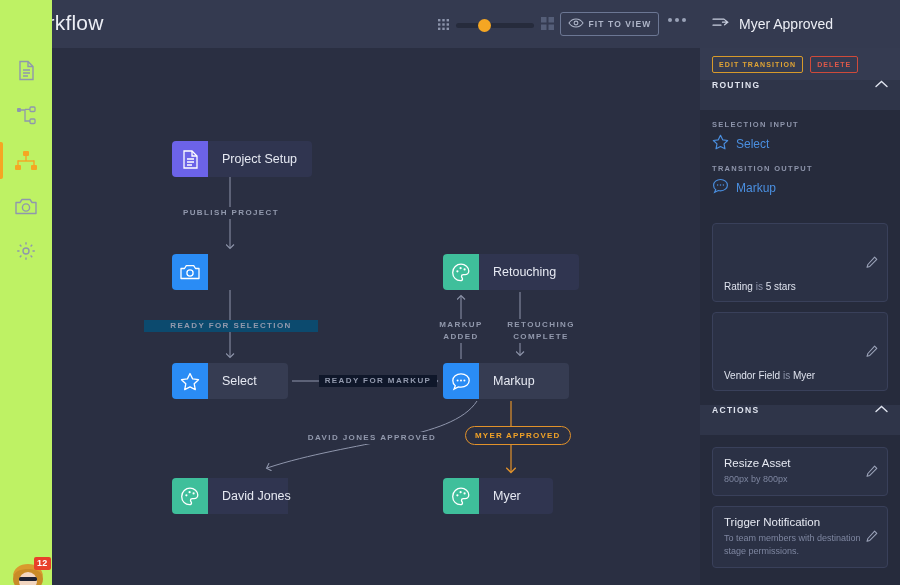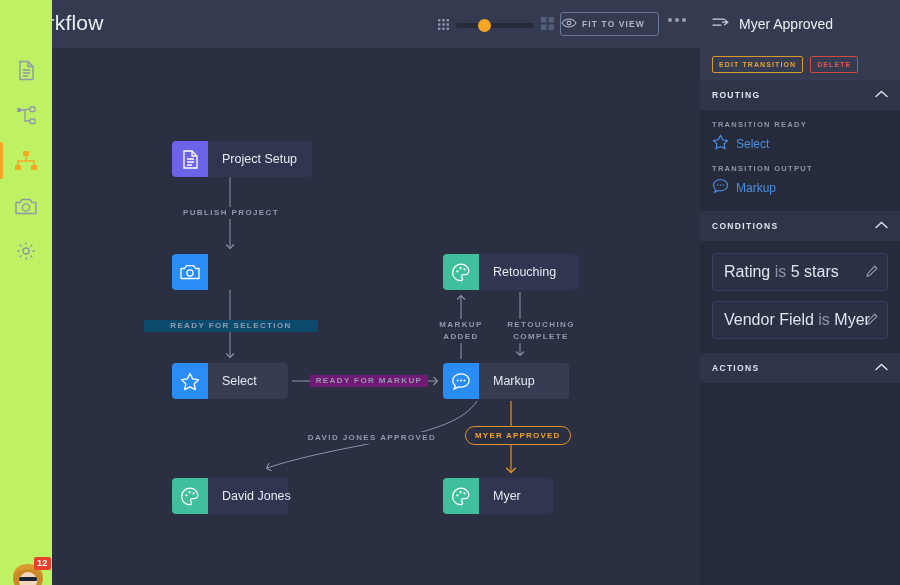--- a/index.html
+++ b/index.html
@@ -56,21 +56,21 @@
   }
   .zoom-knob {
     position: absolute; left: 22px; top: -4px;
     width: 13px; height: 13px; border-radius: 50%;
     background: #f5a623;
   }
   .fit-btn {
     position: absolute; left: 560px; top: 12px;
     width: 99px; height: 24px;
     border: 1px solid #6c7794; border-radius: 3px;
-    display: flex; align-items: center; gap: 5px;
+    display: flex; align-items: center; justify-content: center; gap: 5px;
     color: #aeb5c8; font-size: 8.5px; font-weight: bold; letter-spacing: 1.1px;
   }
   .dots-btn {
     position: absolute; left: 668px; top: 18px;
     display: flex; gap: 3px;
   }
   .dots-btn i { width: 4px; height: 4px; border-radius: 50%; background: #9aa2b8; display: block; }
 
   
   .canvas {
@@ -125,39 +125,39 @@
   .btn-edit {
     border: 1px solid #d79a2b; color: #e2a534; border-radius: 2px;
     font-size: 7px; font-weight: bold; letter-spacing: 1.1px; padding: 4px 6px;
   }
   .btn-del {
     border: 1px solid #cf4a3a; color: #e0594a; border-radius: 2px;
     font-size: 7px; font-weight: bold; letter-spacing: 1.1px; padding: 4px 6px;
   }
   .sect-head {
     height: 30px; background: #2f3549;
-    display: flex; align-items: center; justify-content: space-between;
+    display: flex; align-items: flex-start; justify-content: space-between;
     padding: 0 12px;
     color: #dfe3ee; font-size: 8.5px; font-weight: bold; letter-spacing: 1.3px;
   }
   .sect-body { padding: 10px 12px 12px 12px; }
   .field-label {
     color: #8e95ab; font-size: 7.5px; font-weight: bold; letter-spacing: 1.3px;
     margin-bottom: 5px;
   }
   .field-val {
     display: flex; align-items: center; gap: 7px;
     color: #4a8fe0; font-size: 12px; margin-bottom: 11px;
   }
   .card {
     border: 1px solid #39405a; border-radius: 4px; background: #2b3145;
     padding: 9px 11px; margin-bottom: 10px; position: relative;
     min-height: 34px;
   }
-  .card-line { color: #dfe3ee; font-size: 16px; }
+  .card-line { color: #dfe3ee; font-size: 10px; margin-top: 48px; }
   .card-line .dim { color: #8e95ab; }
   .card-title { color: #e6e9f2; font-size: 11.5px; margin-bottom: 4px; }
   .card-sub { color: #7e86a0; font-size: 9px; line-height: 13px; width: 140px; }
   .pencil { position: absolute; right: 9px; top: 50%; transform: translateY(-50%); }
 </style>
 </head>
 <body>
 
 <div id="app">
 
@@ -375,21 +375,21 @@
           <circle cx="6.4" cy="9.3" r="1.1" fill="#fff" stroke="none"></circle>
           <circle cx="9.6" cy="6.2" r="1.1" fill="#fff" stroke="none"></circle>
           <circle cx="13.6" cy="7.4" r="1.1" fill="#fff" stroke="none"></circle>
         </svg>
       </span>
       <span class="nbody" style="width:74px">Myer</span>
     </div>
 
     <div class="edge-label" style="left:105px;top:159px;width:148px;background:#2a2f42">PUBLISH PROJECT</div>
     <div class="edge-label" style="left:92px;top:272px;width:174px;background:#0c4a6e">READY FOR SELECTION</div>
-    <div class="edge-label" style="left:258px;top:327px;width:118px;background:#701a75">READY FOR MARKUP</div>
+    <div class="edge-label" style="left:267px;top:327px;width:118px;background:#0f172a">READY FOR MARKUP</div>
     <div class="edge-label" style="left:366px;top:271px;width:86px;background:#2a2f42">MARKUP
 ADDED</div>
     <div class="edge-label" style="left:437px;top:271px;width:104px;background:#2a2f42">RETOUCHING
 COMPLETE</div>
     <div class="edge-label" style="left:246px;top:384px;width:148px;background:#2a2f42">DAVID JONES APPROVED</div>
 
     <div class="pill" style="left:413px;top:378px">MYER APPROVED</div>
   </div>
 
   <div class="panel">
@@ -411,21 +411,21 @@
 
     <div class="sect-head">
       <span>ROUTING</span>
       <span>
         <svg width="13" height="8" viewBox="0 0 13 8" fill="none" stroke="#dfe3ee" stroke-width="1.4" stroke-linecap="round">
             <path d="M1 6.5L6.5 1.5 12 6.5"></path>
           </svg>
       </span>
     </div>
     <div class="sect-body">
-      <div class="field-label">TRANSITION READY</div>
+      <div class="field-label">SELECTION INPUT</div>
       <div class="field-val">
         <span>
           <svg width="17" height="16" viewBox="0 0 20 19" fill="none" stroke="#4a8fe0" stroke-width="1.4" stroke-linejoin="round">
             <path d="M10 1.5l2.6 5.4 5.9.8-4.3 4.1 1.1 5.8L10 14.9 4.7 17.6l1.1-5.8L1.5 7.7l5.9-.8z"></path>
           </svg>
         </span>
         <span>Select</span>
       </div>
       <div class="field-label">TRANSITION OUTPUT</div>
       <div class="field-val" style="margin-bottom:2px">
@@ -434,28 +434,20 @@
             <path d="M10 1.8c4.6 0 8.2 3 8.2 6.7s-3.6 6.7-8.2 6.7c-.9 0-1.8-.1-2.6-.3l-4.4 2.2 1.3-3.3C2.6 12.6 1.8 10.8 1.8 8.5 1.8 4.8 5.4 1.8 10 1.8z"></path>
             <circle cx="6.6" cy="8.4" r=".9" fill="#4a8fe0" stroke="none"></circle>
             <circle cx="10" cy="8.4" r=".9" fill="#4a8fe0" stroke="none"></circle>
             <circle cx="13.4" cy="8.4" r=".9" fill="#4a8fe0" stroke="none"></circle>
           </svg>
         </span>
         <span>Markup</span>
       </div>
     </div>
 
-    <div class="sect-head">
-      <span>CONDITIONS</span>
-      <span>
-        <svg width="13" height="8" viewBox="0 0 13 8" fill="none" stroke="#dfe3ee" stroke-width="1.4" stroke-linecap="round">
-            <path d="M1 6.5L6.5 1.5 12 6.5"></path>
-          </svg>
-      </span>
-    </div>
     <div class="sect-body" style="padding-top:12px">
       <div class="card">
         <div class="card-line">
           <span>Rating</span>
           <span class="dim">is</span>
           <span>5 stars</span>
         </div>
         <span class="pencil">
           <svg width="12" height="12" viewBox="0 0 12 12" fill="none" stroke="#9aa2b8" stroke-width="1.1" stroke-linejoin="round">
             <path d="M8.6 1.2l2.2 2.2-7 7L1 11.3l.9-2.8z"></path>
@@ -478,16 +470,34 @@
 
     <div class="sect-head">
       <span>ACTIONS</span>
       <span>
         <svg width="13" height="8" viewBox="0 0 13 8" fill="none" stroke="#dfe3ee" stroke-width="1.4" stroke-linecap="round">
             <path d="M1 6.5L6.5 1.5 12 6.5"></path>
           </svg>
       </span>
     </div>
     <div class="sect-body" style="padding-top:12px">
+      <div class="card">
+        <div class="card-title">Resize Asset</div>
+        <div class="card-sub">800px by 800px</div>
+        <span class="pencil">
+          <svg width="12" height="12" viewBox="0 0 12 12" fill="none" stroke="#9aa2b8" stroke-width="1.1" stroke-linejoin="round">
+            <path d="M8.6 1.2l2.2 2.2-7 7L1 11.3l.9-2.8z"></path>
+          </svg>
+        </span>
+      </div>
+      <div class="card">
+        <div class="card-title">Trigger Notification</div>
+        <div class="card-sub">To team members with destination stage permissions.</div>
+        <span class="pencil">
+          <svg width="12" height="12" viewBox="0 0 12 12" fill="none" stroke="#9aa2b8" stroke-width="1.1" stroke-linejoin="round">
+            <path d="M8.6 1.2l2.2 2.2-7 7L1 11.3l.9-2.8z"></path>
+          </svg>
+        </span>
+      </div>
     </div>
 
   </div>
 </div>
 
 </body></html>

